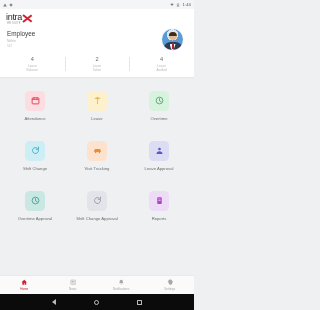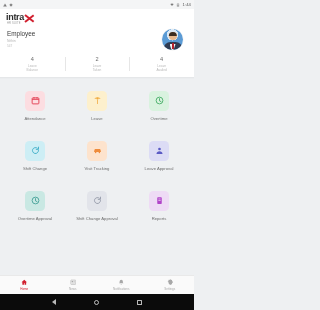--- a/index.html
+++ b/index.html
@@ -21,21 +21,21 @@
   .sb-ico { width: 4px; height: 4px; color: #6d6d6d; display: block; }
   .sb-time { font-size: 4.2px; color: #555; letter-spacing: .1px; }
 
   
   .header {
     background: #ffffff;
     padding: 4px 6px 3px 6px;
   }
   .logo { display: flex; align-items: flex-end; gap: 1px; }
   .logo-text {
-    font-size: 9px; font-weight: bold; color: #2b2b2b;
+    font-size: 9px; font-weight: normal; color: #2b2b2b;
     letter-spacing: -0.3px; line-height: 9px;
   }
   .logo-mark {
     position: relative; width: 10px; height: 9px;
     display: inline-block;
   }
   .logo-mark span.bar {
     position: absolute; background: #d1202f;
   }
   .logo-sub {

